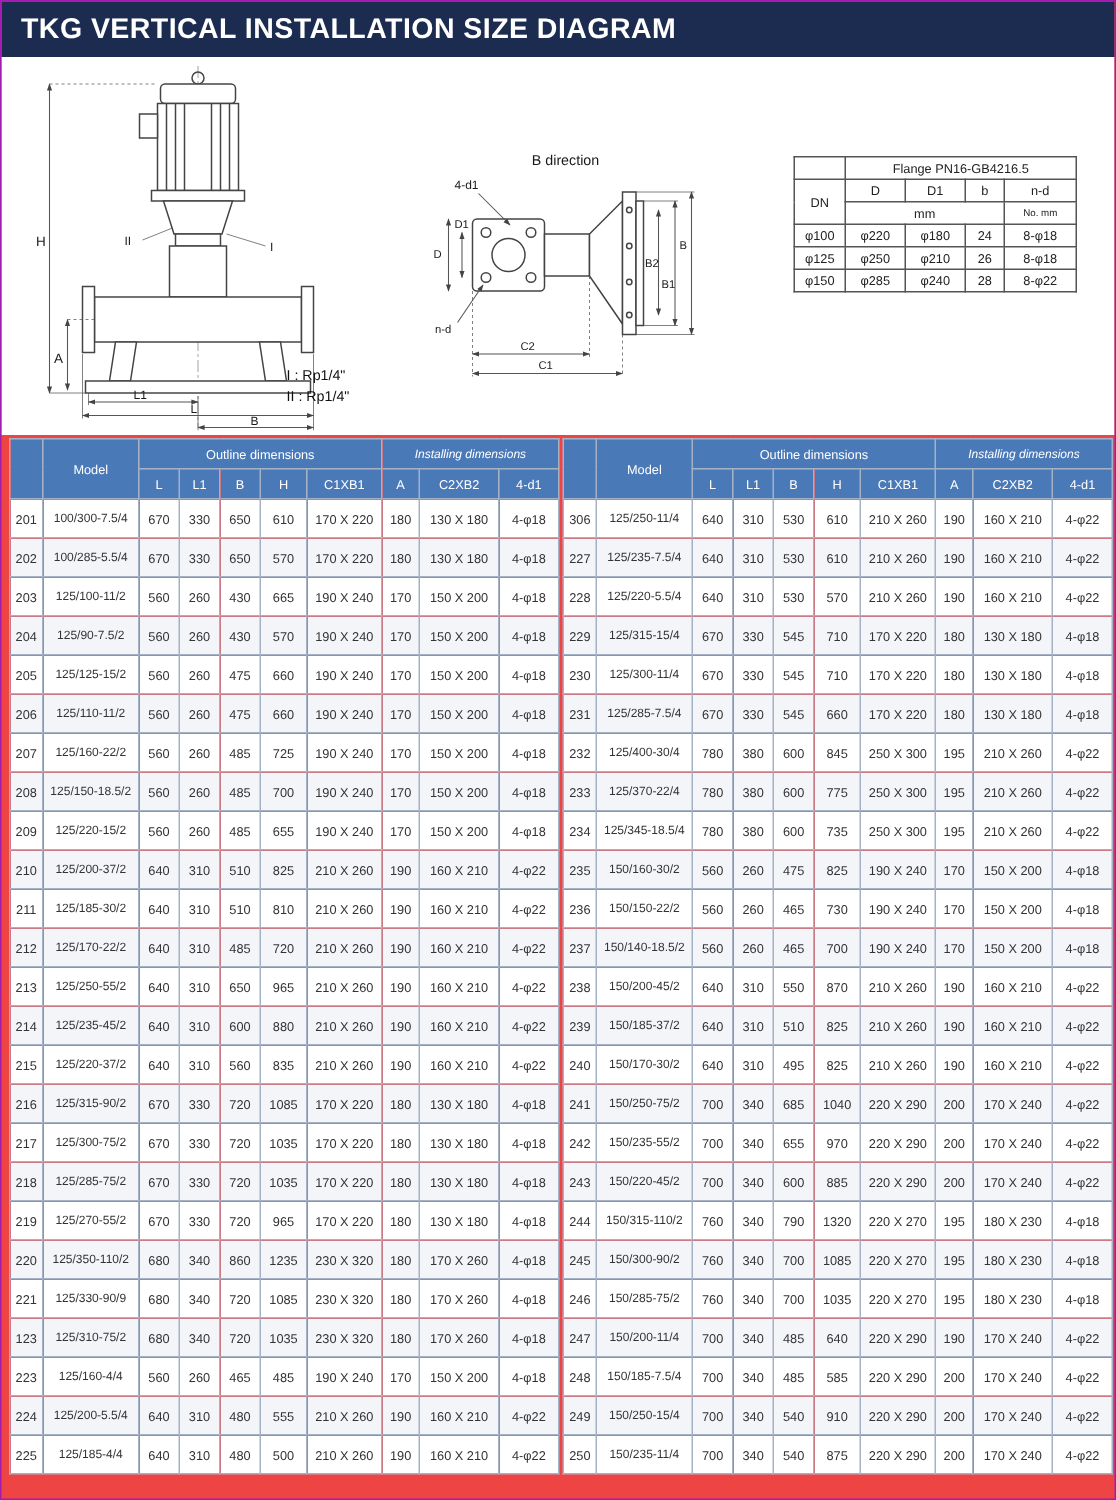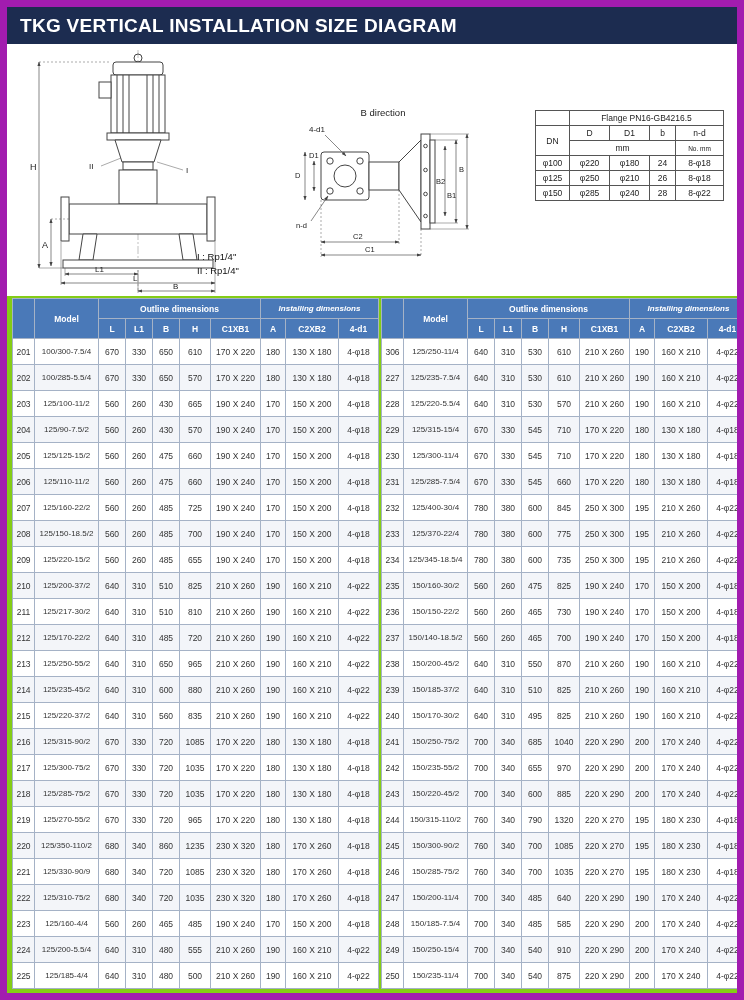--- a/index.html
+++ b/index.html
@@ -2,21 +2,21 @@
 <html><head>
 <meta charset="utf-8">
 <style>
   * { margin:0; padding:0; box-sizing:border-box; }
   html,body { background:#fff; }
   body {
     width:744px; height:1000px;
     font-family:"Liberation Sans","DejaVu Sans",sans-serif;
     color:#222;
   }
-  .page { width:744px; height:1000px; border:7px solid #a21caf; background:#84cc16; overflow:hidden; position:relative; }
+  .page { width:744px; height:1000px; border:1px solid #a21caf; background:#ef4444; overflow:hidden; position:relative; }
 
   
   .title-bar { height:37px; background:#1c2c50; display:flex; align-items:center; padding-left:13px; }
   .title-bar h1 { color:#ffffff; font-size:19px; font-weight:bold; letter-spacing:.3px; }
 
   
   .diagram-area { position:relative; height:252px; background:#fff; }
   .pump-svg { position:absolute; left:16px; top:4px; width:230px; height:245px; }
   .bdir-svg { position:absolute; left:246px; top:60px; width:235px; height:175px; }
   svg text { fill:#1a1a1a; font-family:"Liberation Sans","DejaVu Sans",sans-serif; }
@@ -28,21 +28,21 @@
   .flange-table td { border:1px solid #555; text-align:center; padding:1px 2px; height:15px; white-space:nowrap; overflow:hidden; }
   .flange-table td.small { font-size:6.5px; }
 
   
   .tables { display:flex; gap:2px; padding:2px 5px 0 5px; }
   .dim-table { border-collapse:collapse; table-layout:fixed; width:366px; font-size:8.5px; }
   .dim-table th, .dim-table td {
     border:1px solid #a5b2c6; text-align:center; vertical-align:middle;
     padding:0 1px; overflow:hidden; white-space:nowrap;
   }
-  .dim-table thead th { background:#4a79b8; color:#fff; font-weight:bold; height:20px; font-size:8.5px; }
+  .dim-table thead th { background:#4a79b8; color:#fff; font-weight:normal; height:20px; font-size:8.5px; }
   .dim-table thead th.inst { font-style:italic; font-size:8px; }
   .dim-table tbody td { height:26px; background:#ffffff; color:#333; }
   .dim-table tbody tr.alt td { background:#f3f5f9; }
   .dim-table tbody td.model { font-size:8px; }
 </style>
 </head>
 <body>
 
 <div class="page">
 
@@ -368,21 +368,21 @@
             <td>310</td>
             <td>510</td>
             <td>825</td>
             <td>210 X 260</td>
             <td>190</td>
             <td>160 X 210</td>
             <td>4-φ22</td>
           </tr>
           <tr>
             <td>211</td>
-            <td class="model">125/217-30/2</td>
+            <td class="model">125/185-30/2</td>
             <td>640</td>
             <td>310</td>
             <td>510</td>
             <td>810</td>
             <td>210 X 260</td>
             <td>190</td>
             <td>160 X 210</td>
             <td>4-φ22</td>
           </tr>
           <tr class="alt">
@@ -499,21 +499,21 @@
             <td>680</td>
             <td>340</td>
             <td>720</td>
             <td>1085</td>
             <td>230 X 320</td>
             <td>180</td>
             <td>170 X 260</td>
             <td>4-φ18</td>
           </tr>
           <tr class="alt">
-            <td>222</td>
+            <td>123</td>
             <td class="model">125/310-75/2</td>
             <td>680</td>
             <td>340</td>
             <td>720</td>
             <td>1035</td>
             <td>230 X 320</td>
             <td>180</td>
             <td>170 X 260</td>
             <td>4-φ18</td>
           </tr>

